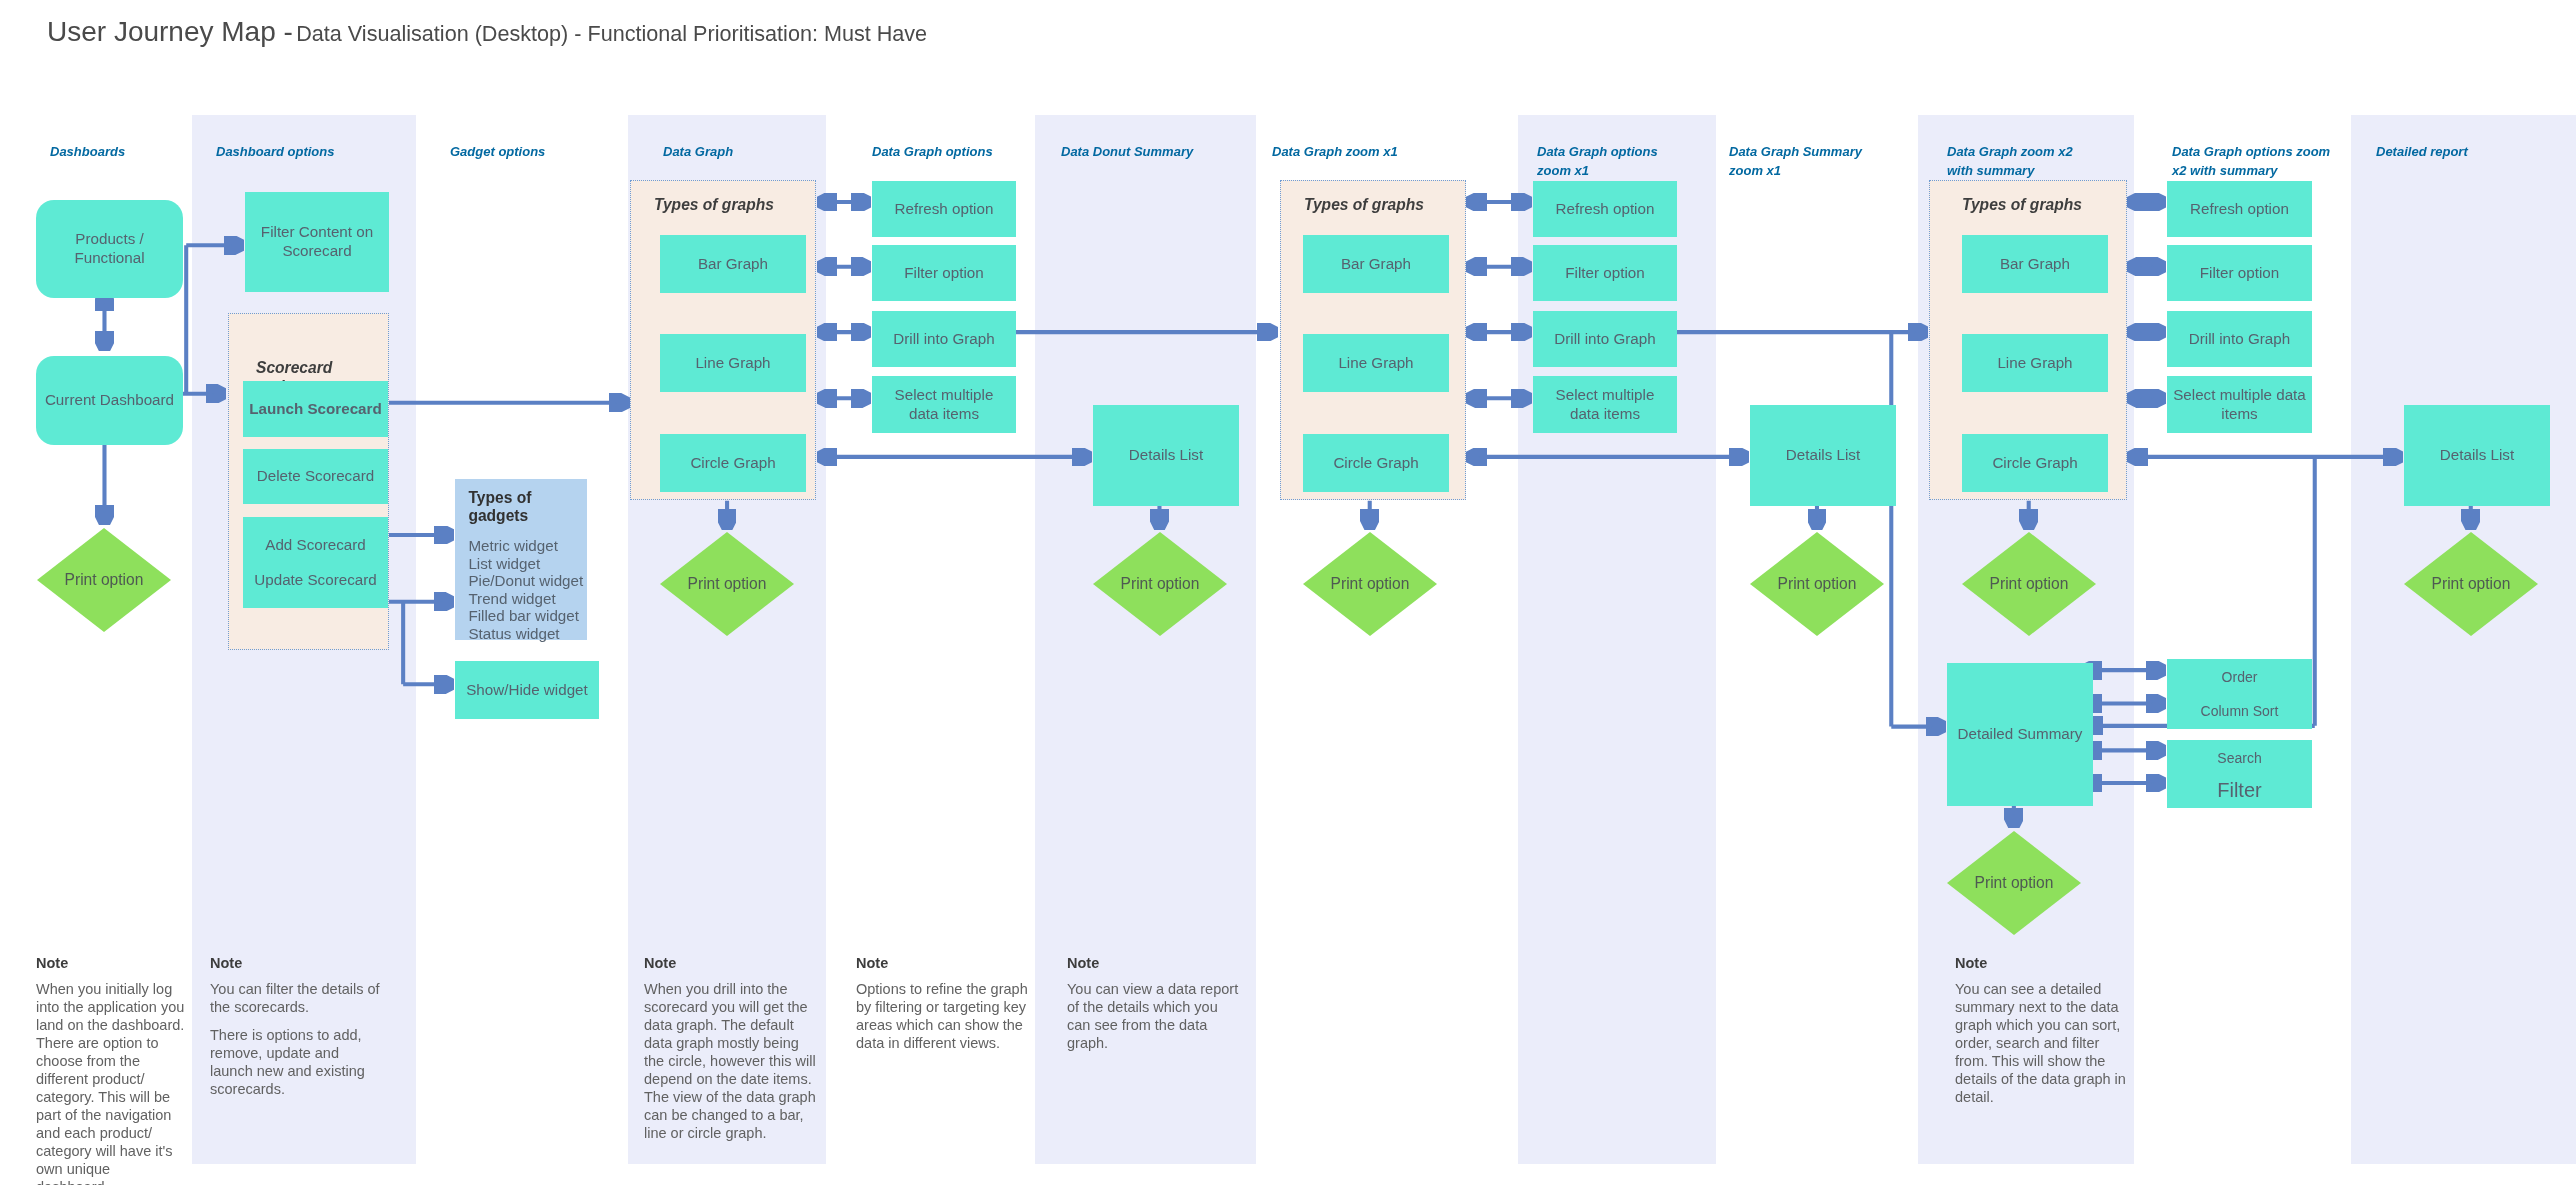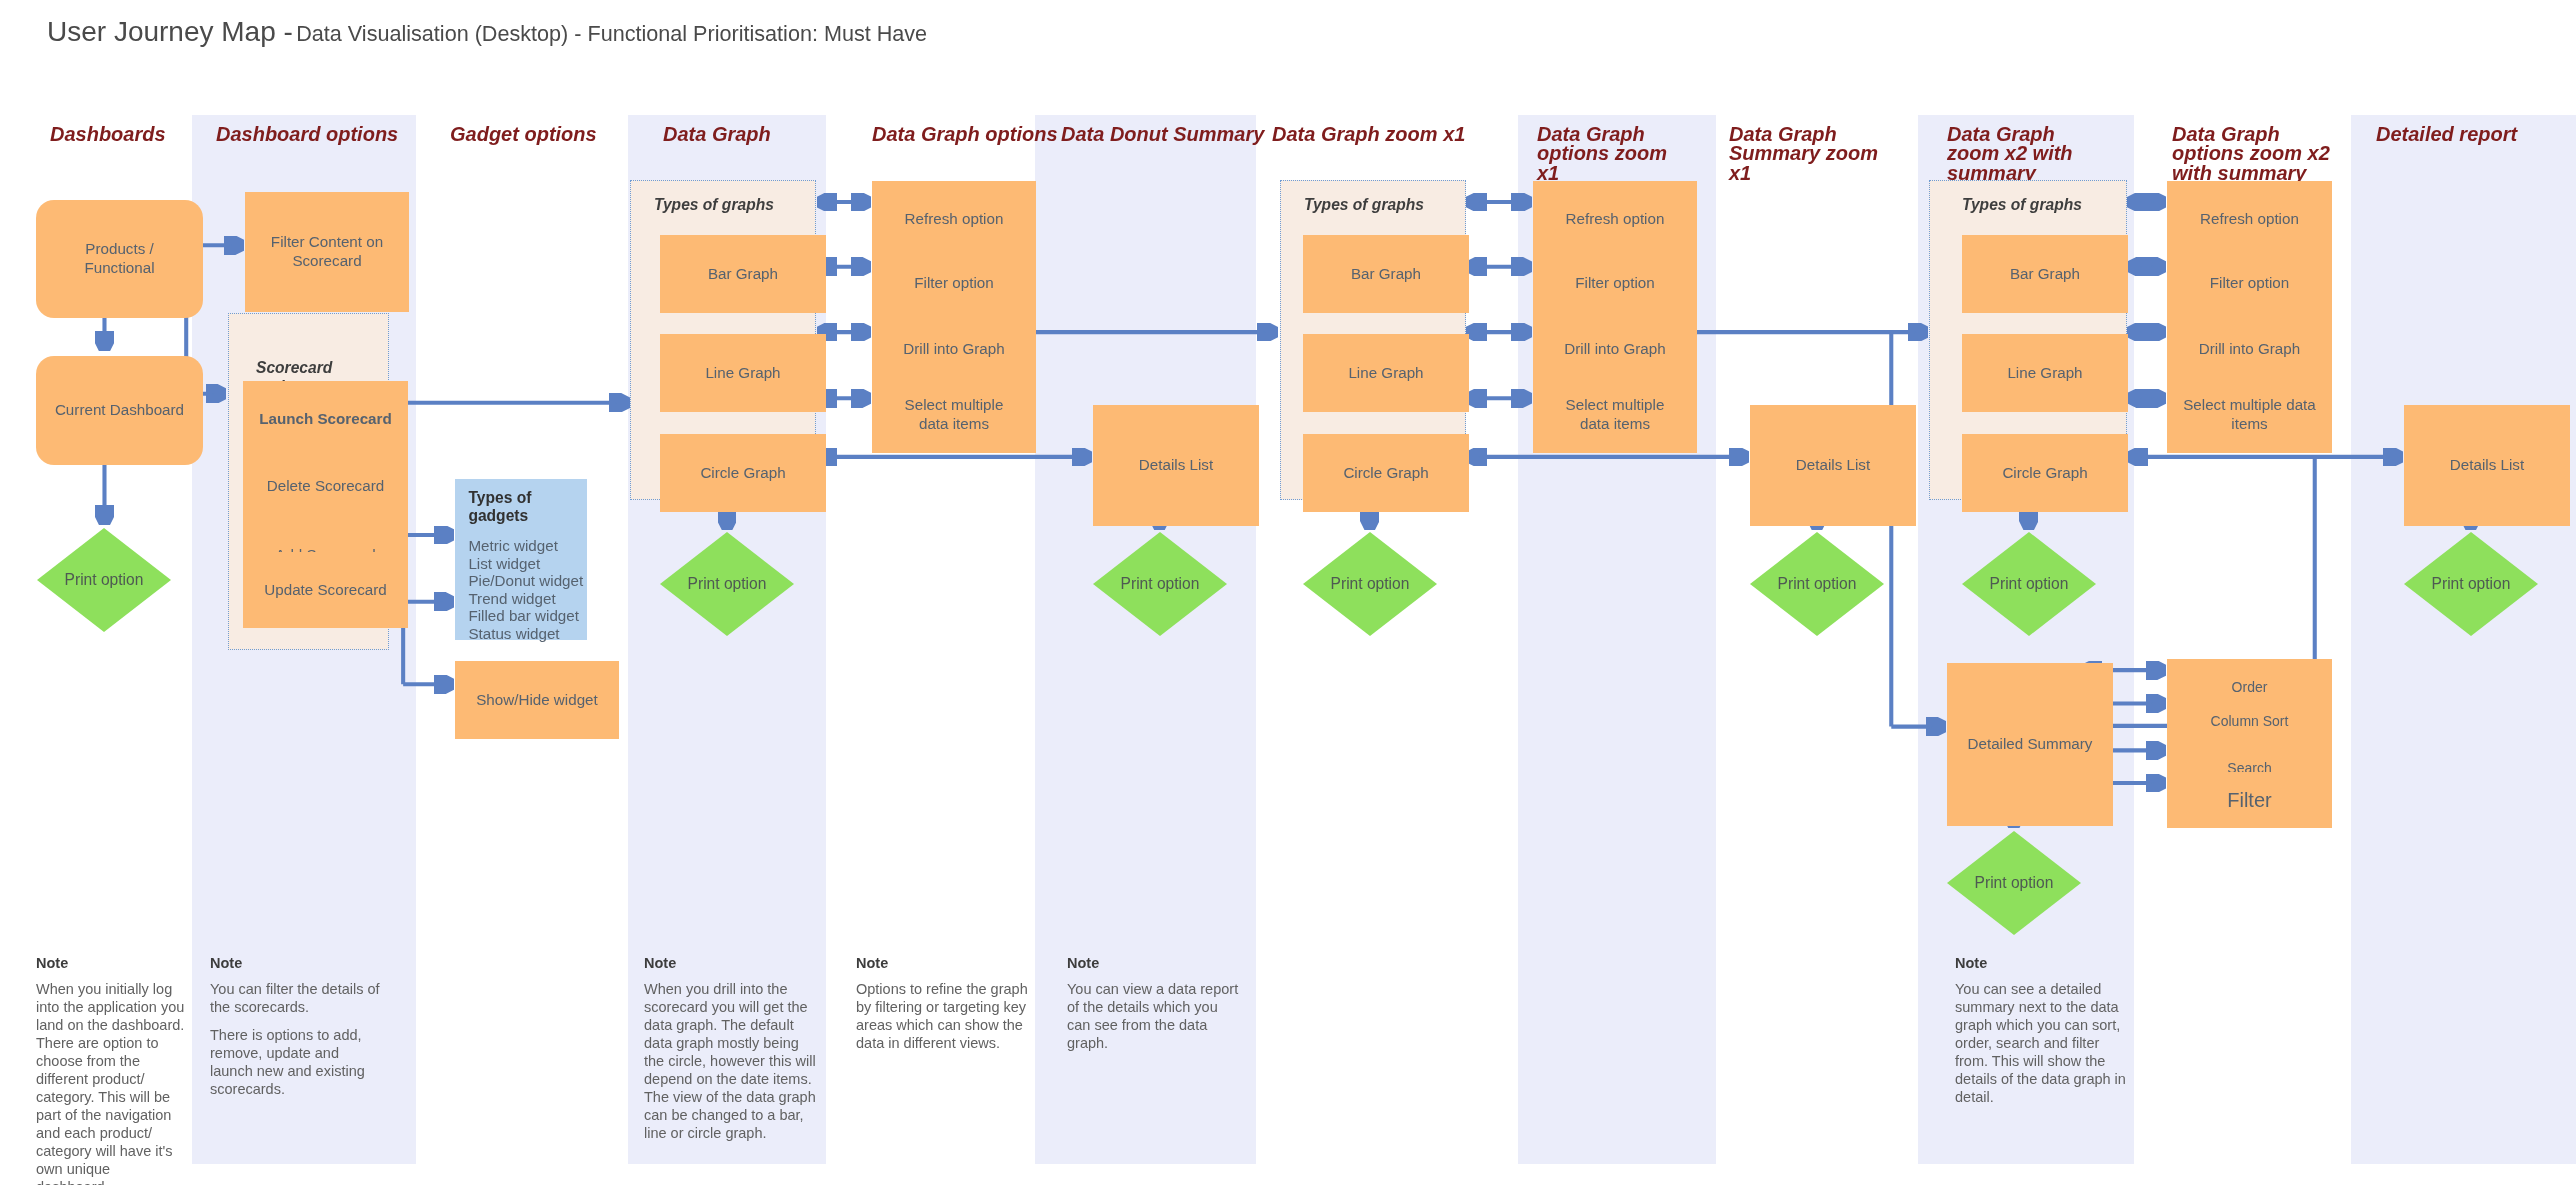--- a/index.html
+++ b/index.html
@@ -2,24 +2,24 @@
 <html style="font-size:12px"><head>
 <meta charset="utf-8">
 <style>
   html,body{margin:0;padding:0;background:#ffffff;}
   #canvas{position:relative;width:2576px;height:1185px;background:#ffffff;overflow:hidden;
           font-family:"Liberation Sans",sans-serif;}
   .stripe{position:absolute;top:115px;height:1049px;background:#ebedfa;}
   .pagetitle{position:absolute;left:47px;top:16.4px;color:#4a4a4a;white-space:nowrap;}
   .pagetitle .t-main{font-size:28px;}
   .pagetitle .t-sub{font-size:21.6px;text-align:center;}
-  .colhdr{position:absolute;top:125px;font-size:20px;font-weight:bold;font-style:italic;
-          color:#7f1d1d;line-height:19.3px;}
-  .box{position:absolute;background:#fdba74;color:#56626f;font-size:15.2px;line-height:18.6px;
-       display:flex;align-items:center;justify-content:center;text-align:center;padding:16px;}
+  .colhdr{position:absolute;top:142px;font-size:13px;font-weight:bold;font-style:italic;
+          color:#0369a1;line-height:19.3px;}
+  .box{position:absolute;background:#5eead4;color:#56626f;font-size:15.2px;line-height:18.6px;
+       display:flex;align-items:center;justify-content:center;text-align:center;padding:6px;}
   .rbox{border-radius:18px;}
   .diamond{position:absolute;background:#8ee05c;color:#4e5a52;font-size:15.6px;
            display:flex;align-items:center;justify-content:center;text-align:center;
            clip-path:polygon(50% 0,100% 50%,50% 100%,0 50%);}
   .dotted{position:absolute;background:#f8ece3;border:1.5px dotted #6f9cd4;box-sizing:border-box;}
   .panel-title{position:absolute;font-size:15.6px;font-weight:bold;font-style:italic;
                color:#3e3e3e;line-height:19.3px;}
   .listbox{position:absolute;background:#b5d3ef;color:#56626f;font-size:15.2px;
            padding:10.4px 0 7.4px 13.4px;box-sizing:border-box;}
   .listbox .lb-title{font-weight:bold;color:#313131;font-size:15.6px;margin-bottom:12px;}

